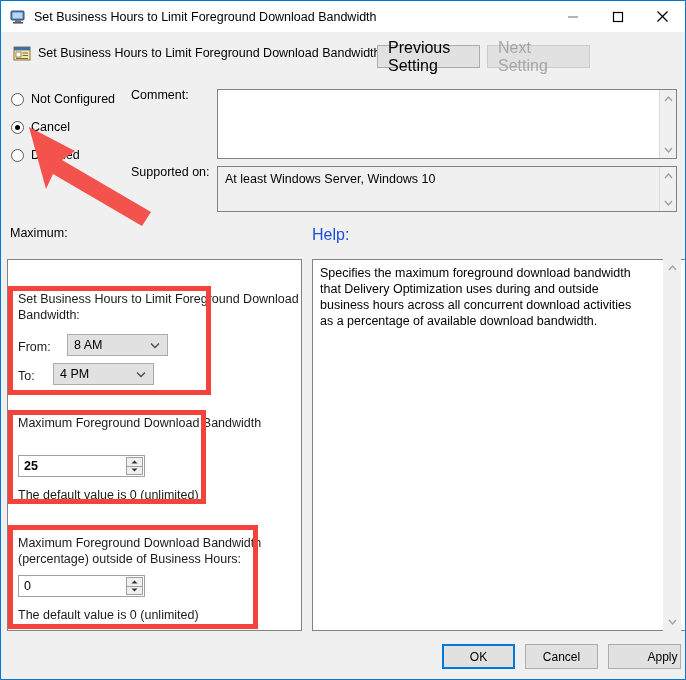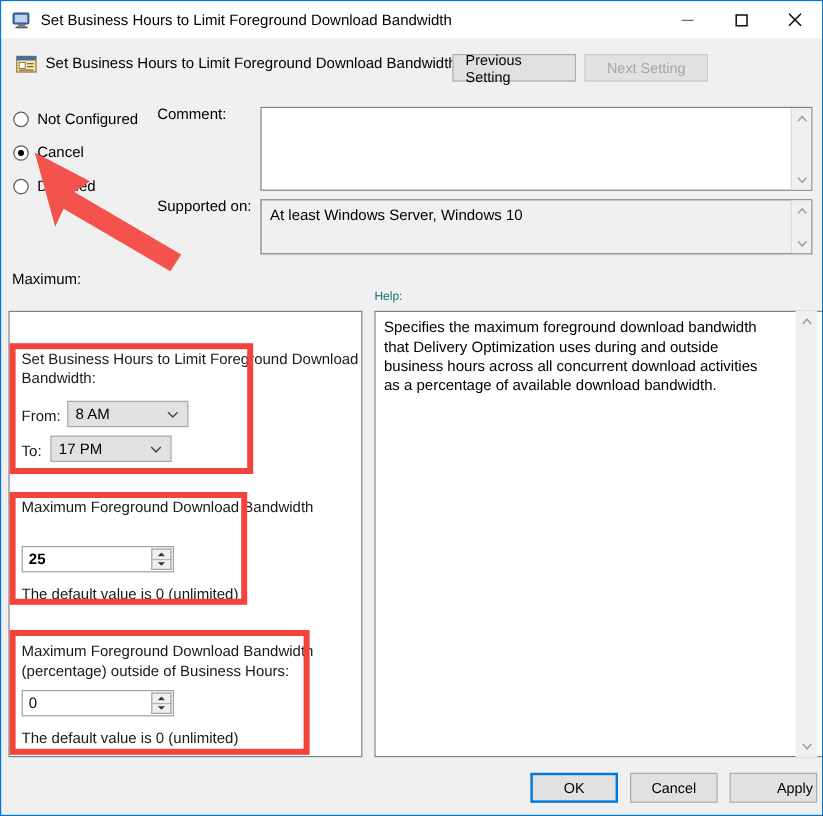--- a/index.html
+++ b/index.html
@@ -61,21 +61,21 @@
   #header-title {
     position: absolute; left: 36px; top: 14px;
     font-size: 12.5px; color: #000; white-space: nowrap;
   }
   .navbtn {
     position: absolute; top: 13px;
     height: 23px;
     border: 1px solid #adadad;
     background: #e1e1e1;
     font-family: "Liberation Sans", sans-serif;
-    font-size: 12px;
+    font-size: 16px;
     color: #000;
     display: flex; align-items: center; justify-content: center;
     padding: 0 10px;
   }
   #prev-setting { left: 375px; width: 103px; }
   #next-setting { left: 485px; width: 103px; color: #a6a6a6; border-color: #cccccc; background:#e1e1e1;}
 
   
   .radio-row {
     position: absolute;
@@ -118,40 +118,40 @@
     width: 17px; height: 100%;
     background: #f0f0f0;
     border-left: 1px solid #dcdcdc;
     display: flex; flex-direction: column; justify-content: space-between;
     align-items: center;
   }
   .vscroll .arr { width: 17px; height: 17px; display:flex; align-items:center; justify-content:center; }
 
   
   #options-label { position: absolute; left: 9px;  top: 225px; font-size: 12.5px; color: #000; }
-  #help-label    { position: absolute; left: 311px; top: 225px; font-size: 10px; color: #0f766e; margin-top: 16px; }
+  #help-label    { position: absolute; left: 311px; top: 225px; font-size: 16px; color: #1d4ed8; }
 
   
   #options-panel {
     position: absolute; left: 6px; top: 258px;
     width: 295px; height: 372px;
     background: #ffffff; border: 1px solid #828282;
     overflow: hidden;
   }
   #options-inner { position: absolute; left: 0; top: 0; width: 100%; height: 100%; }
 
   .opt-text {
     position: absolute; font-size: 12.5px; color: #1a1a1a;
     line-height: 16px; white-space: nowrap;
   }
 
   .combo {
     position: absolute; height: 22px;
     background: #e1e1e1; border: 1px solid #acacac;
-    display: flex; align-items: center;
+    display: flex; align-items: center; margin-left: 11px;
   }
   .combo .cval { font-size: 12.5px; color: #000; margin-left: 6px; }
   .combo .carrow {
     position: absolute; right: 7px; top: 0; bottom: 0;
     display: flex; align-items: center;
   }
 
   .spinner {
     position: absolute; height: 22px;
     background: #ffffff; border: 1px solid #a0a0a0;
@@ -321,21 +321,21 @@
         <span class="cval">8 AM</span>
         <span class="carrow">
           <svg width="10" height="7" viewBox="0 0 10 7">
               <polyline points="1,1.5 5,5.5 9,1.5" fill="none" stroke="#4a4a4a" stroke-width="1.3"></polyline>
             </svg>
         </span>
       </div>
 
       <div class="opt-text" style="left:10px; top:108px;">To:</div>
       <div class="combo" style="left:34px; top:103px; width:101px;">
-        <span class="cval">17 PM</span>
+        <span class="cval">4 PM</span>
         <span class="carrow">
           <svg width="10" height="7" viewBox="0 0 10 7">
               <polyline points="1,1.5 5,5.5 9,1.5" fill="none" stroke="#4a4a4a" stroke-width="1.3"></polyline>
             </svg>
         </span>
       </div>
 
       <div class="opt-text" style="left:10px; top:155px;">Maximum Foreground Download Bandwidth</div>
       <div class="spinner" style="left:10px; top:195px; width:127px;font-weight:bold;">
         <span class="sval">25</span>

